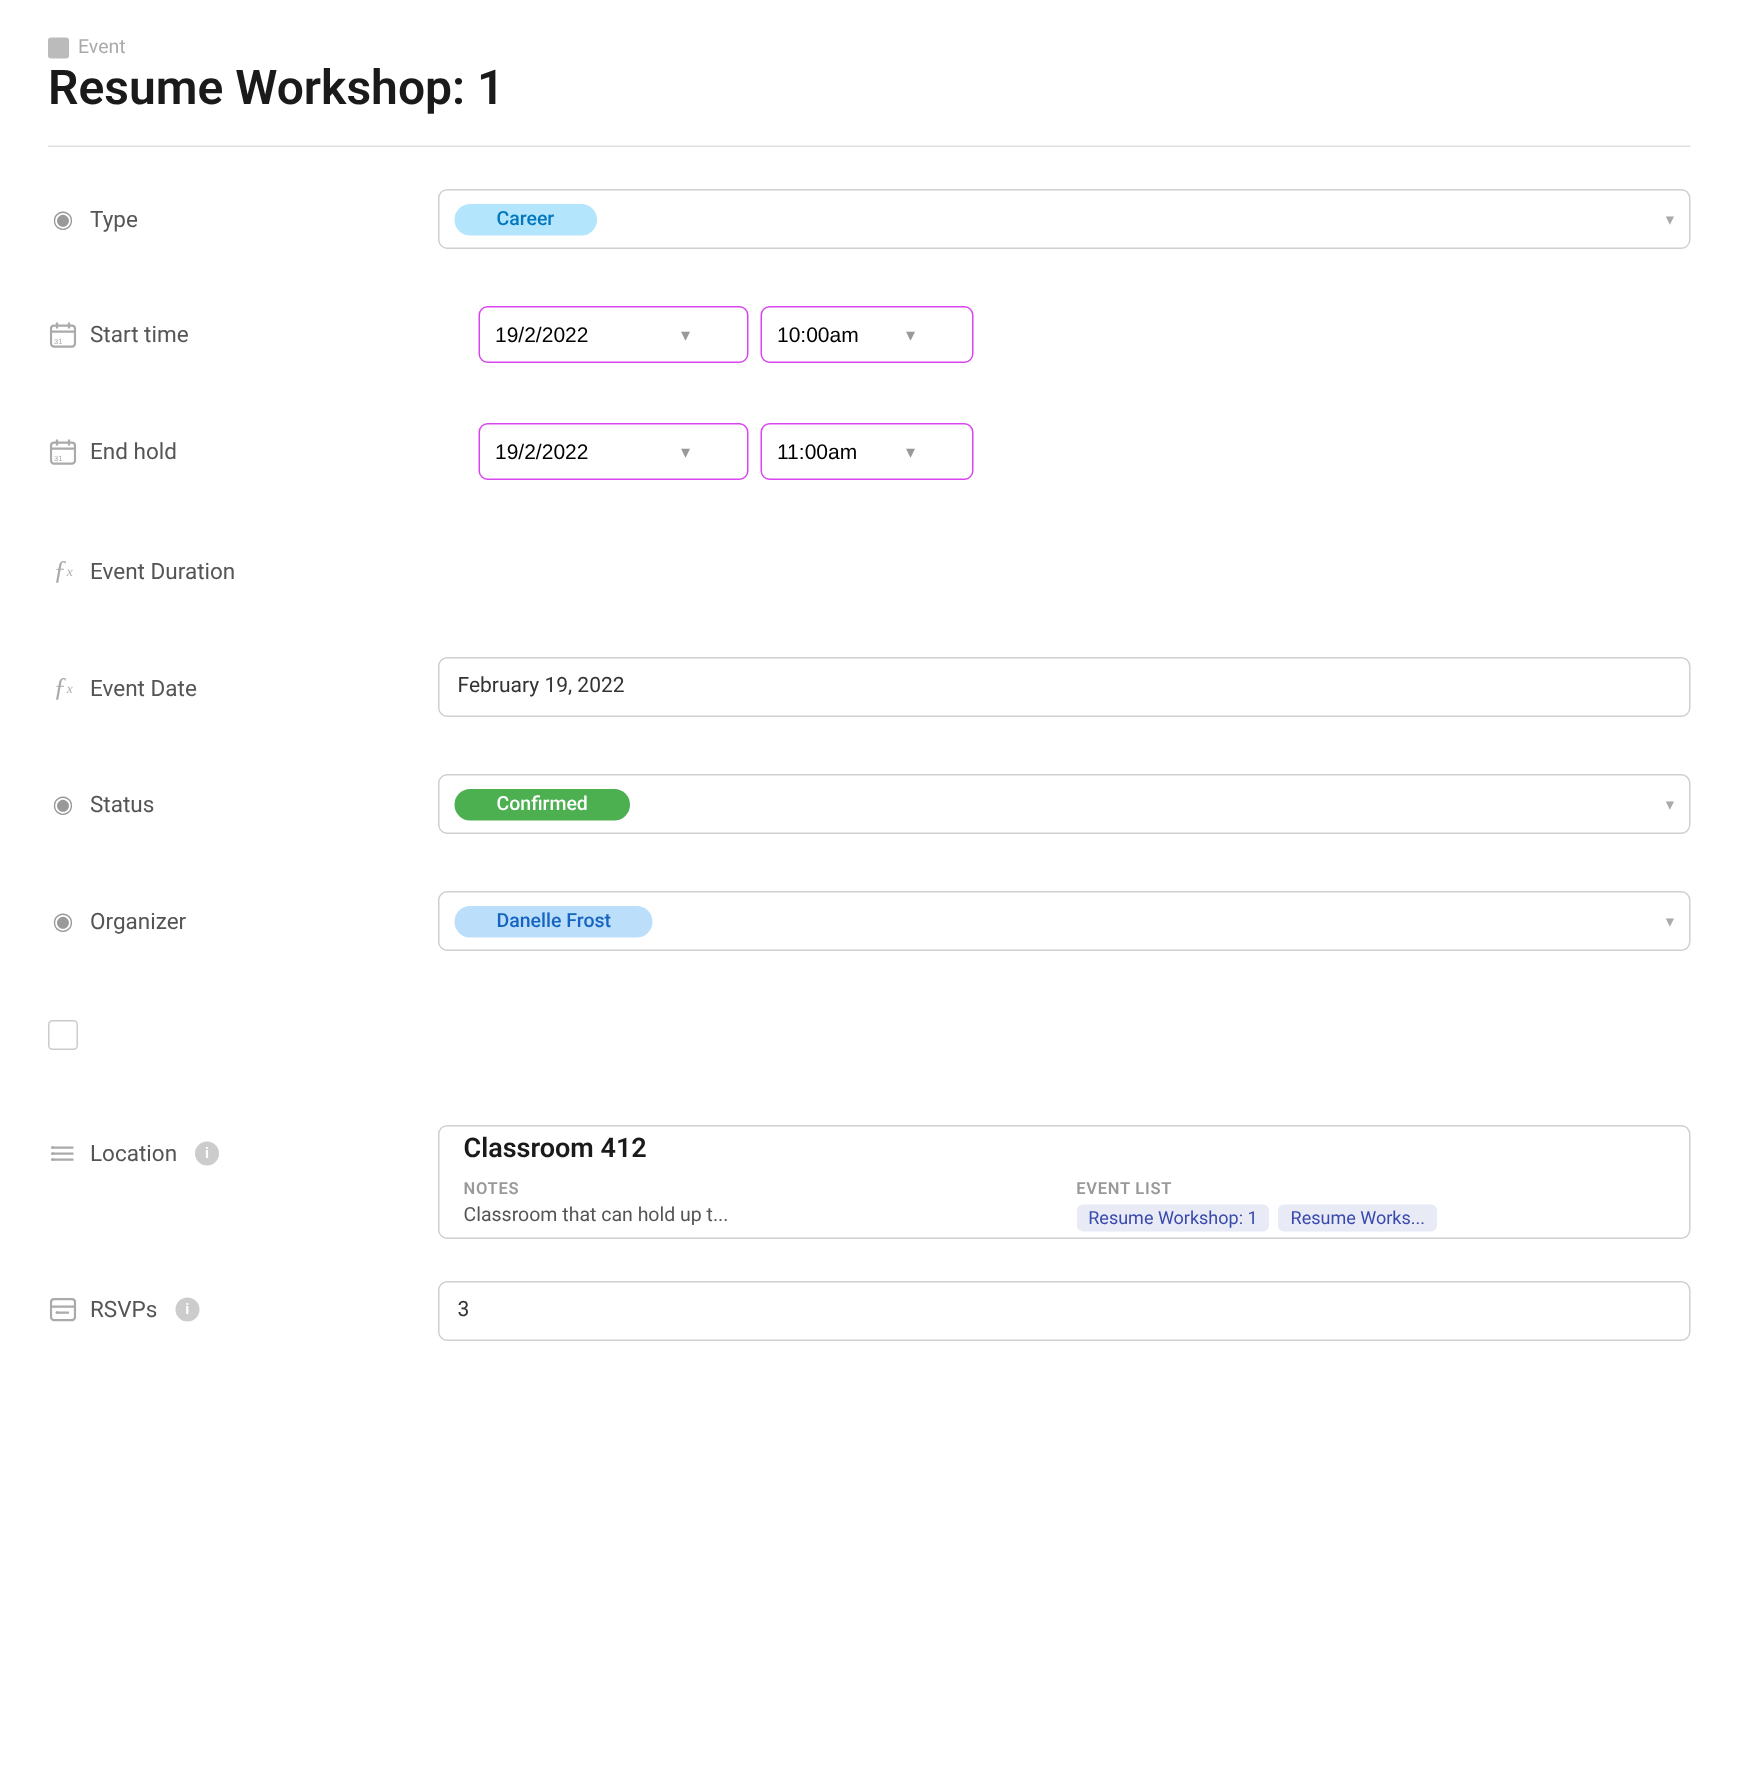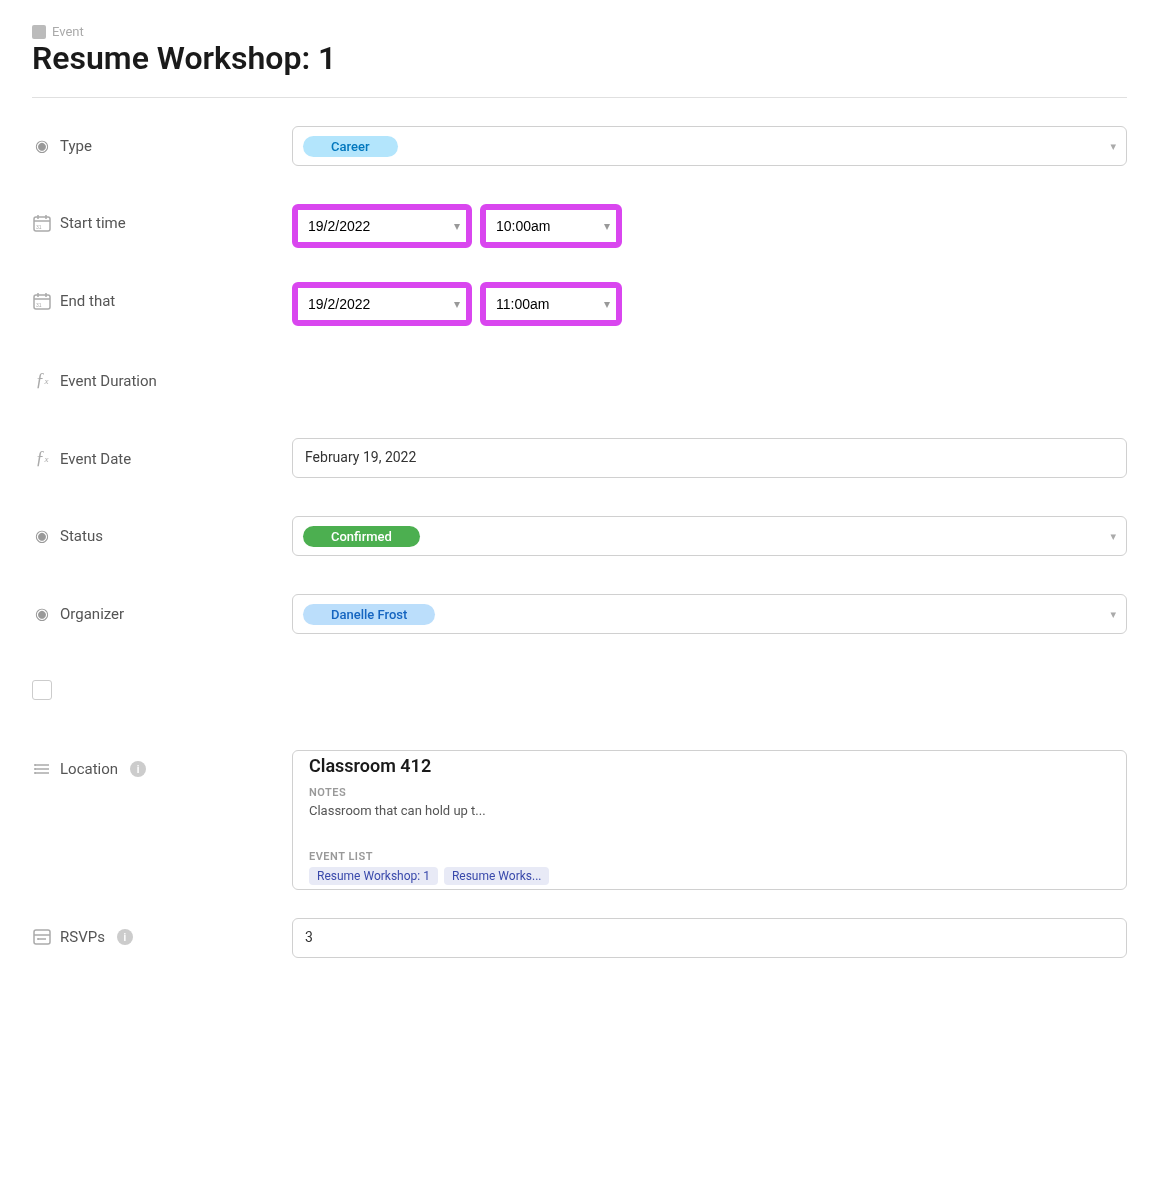--- a/index.html
+++ b/index.html
@@ -100,28 +100,29 @@
       gap: 8px;
       align-items: center;
     }
     .date-select-wrapper {
       position: relative;
       width: 180px;
     }
     .date-select-wrapper select,
     .time-select-wrapper select {
       width: 100%;
-      border: 6px solid #d946ef;
+      border: 1px solid #d946ef;
       border-radius: 6px;
       padding: 8px 32px 8px 10px;
       font-size: 14px;
       background: #fff;
       appearance: none;
       cursor: pointer;
       min-height: 38px;
+      margin-left: 27px;
     }
     .time-select-wrapper {
       position: relative;
       width: 142px;
     }
     .text-field {
       width: 100%;
       border: 1px solid #d0d0d0;
       border-radius: 6px;
       padding: 10px 12px;
@@ -147,22 +148,21 @@
       background: #fff;
     }
     .location-name {
       font-size: 18px;
       font-weight: 600;
       color: #1a1a1a;
       margin-bottom: 10px;
     }
     .location-meta {
       display: flex;
-      gap: 32px;
-      flex-direction: column;
+      gap: 16px;
     }
     .location-meta-col {
       flex: 1;
     }
     .location-meta-label {
       font-size: 11px;
       font-weight: 600;
       color: #999;
       letter-spacing: 0.5px;
       text-transform: uppercase;
@@ -286,21 +286,21 @@
   <div class="field-label">
     <span class="field-label-icon">
       <svg width="18" height="18" viewBox="0 0 18 18" fill="none">
         <rect x="1" y="3" width="16" height="14" rx="2" stroke="#aaa" stroke-width="1.5" fill="none"></rect>
         <line x1="1" y1="7" x2="17" y2="7" stroke="#aaa" stroke-width="1.5"></line>
         <line x1="5" y1="1" x2="5" y2="5" stroke="#aaa" stroke-width="1.5"></line>
         <line x1="13" y1="1" x2="13" y2="5" stroke="#aaa" stroke-width="1.5"></line>
         <text x="3" y="15" fill="#aaa" font-size="5" font-family="sans-serif">31</text>
       </svg>
     </span>
-    <span>End that</span>
+    <span>End hold</span>
   </div>
   <div class="field-content">
     <div class="datetime-row">
       <div class="date-select-wrapper">
         <select>
           <option>19/2/2022</option>
         </select>
         <span class="select-chevron">▾</span>
       </div>
       <div class="time-select-wrapper">

